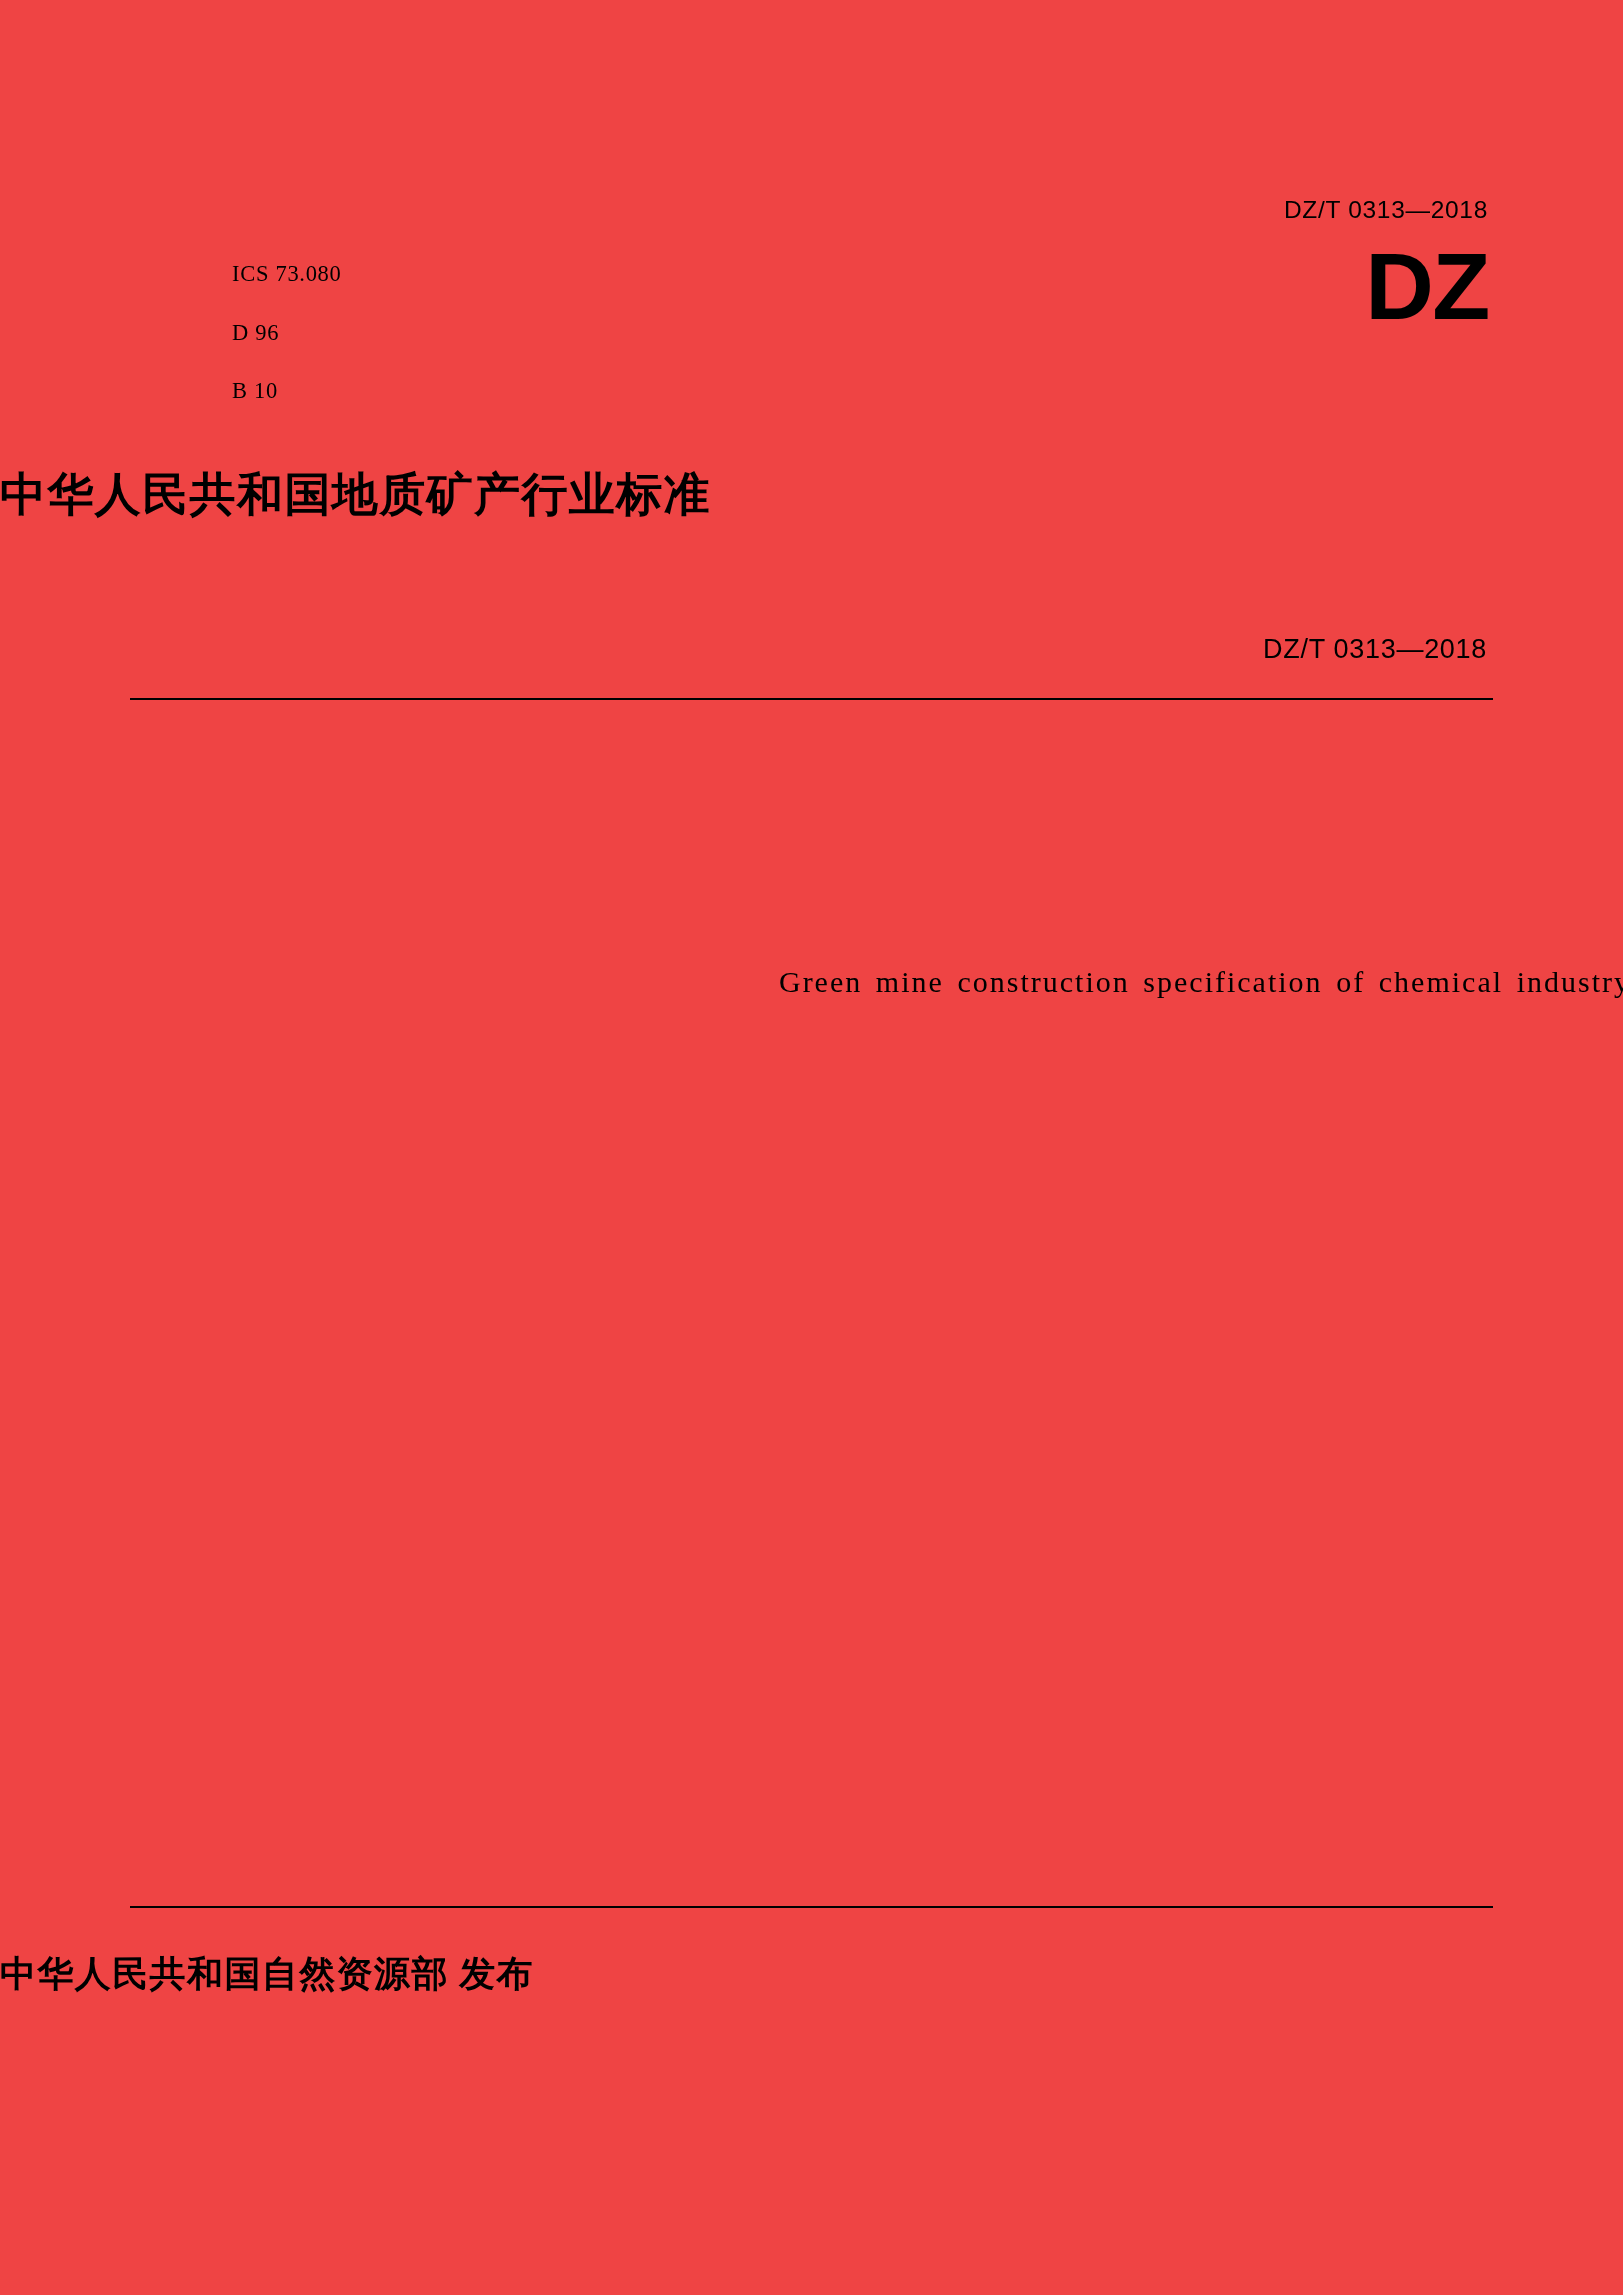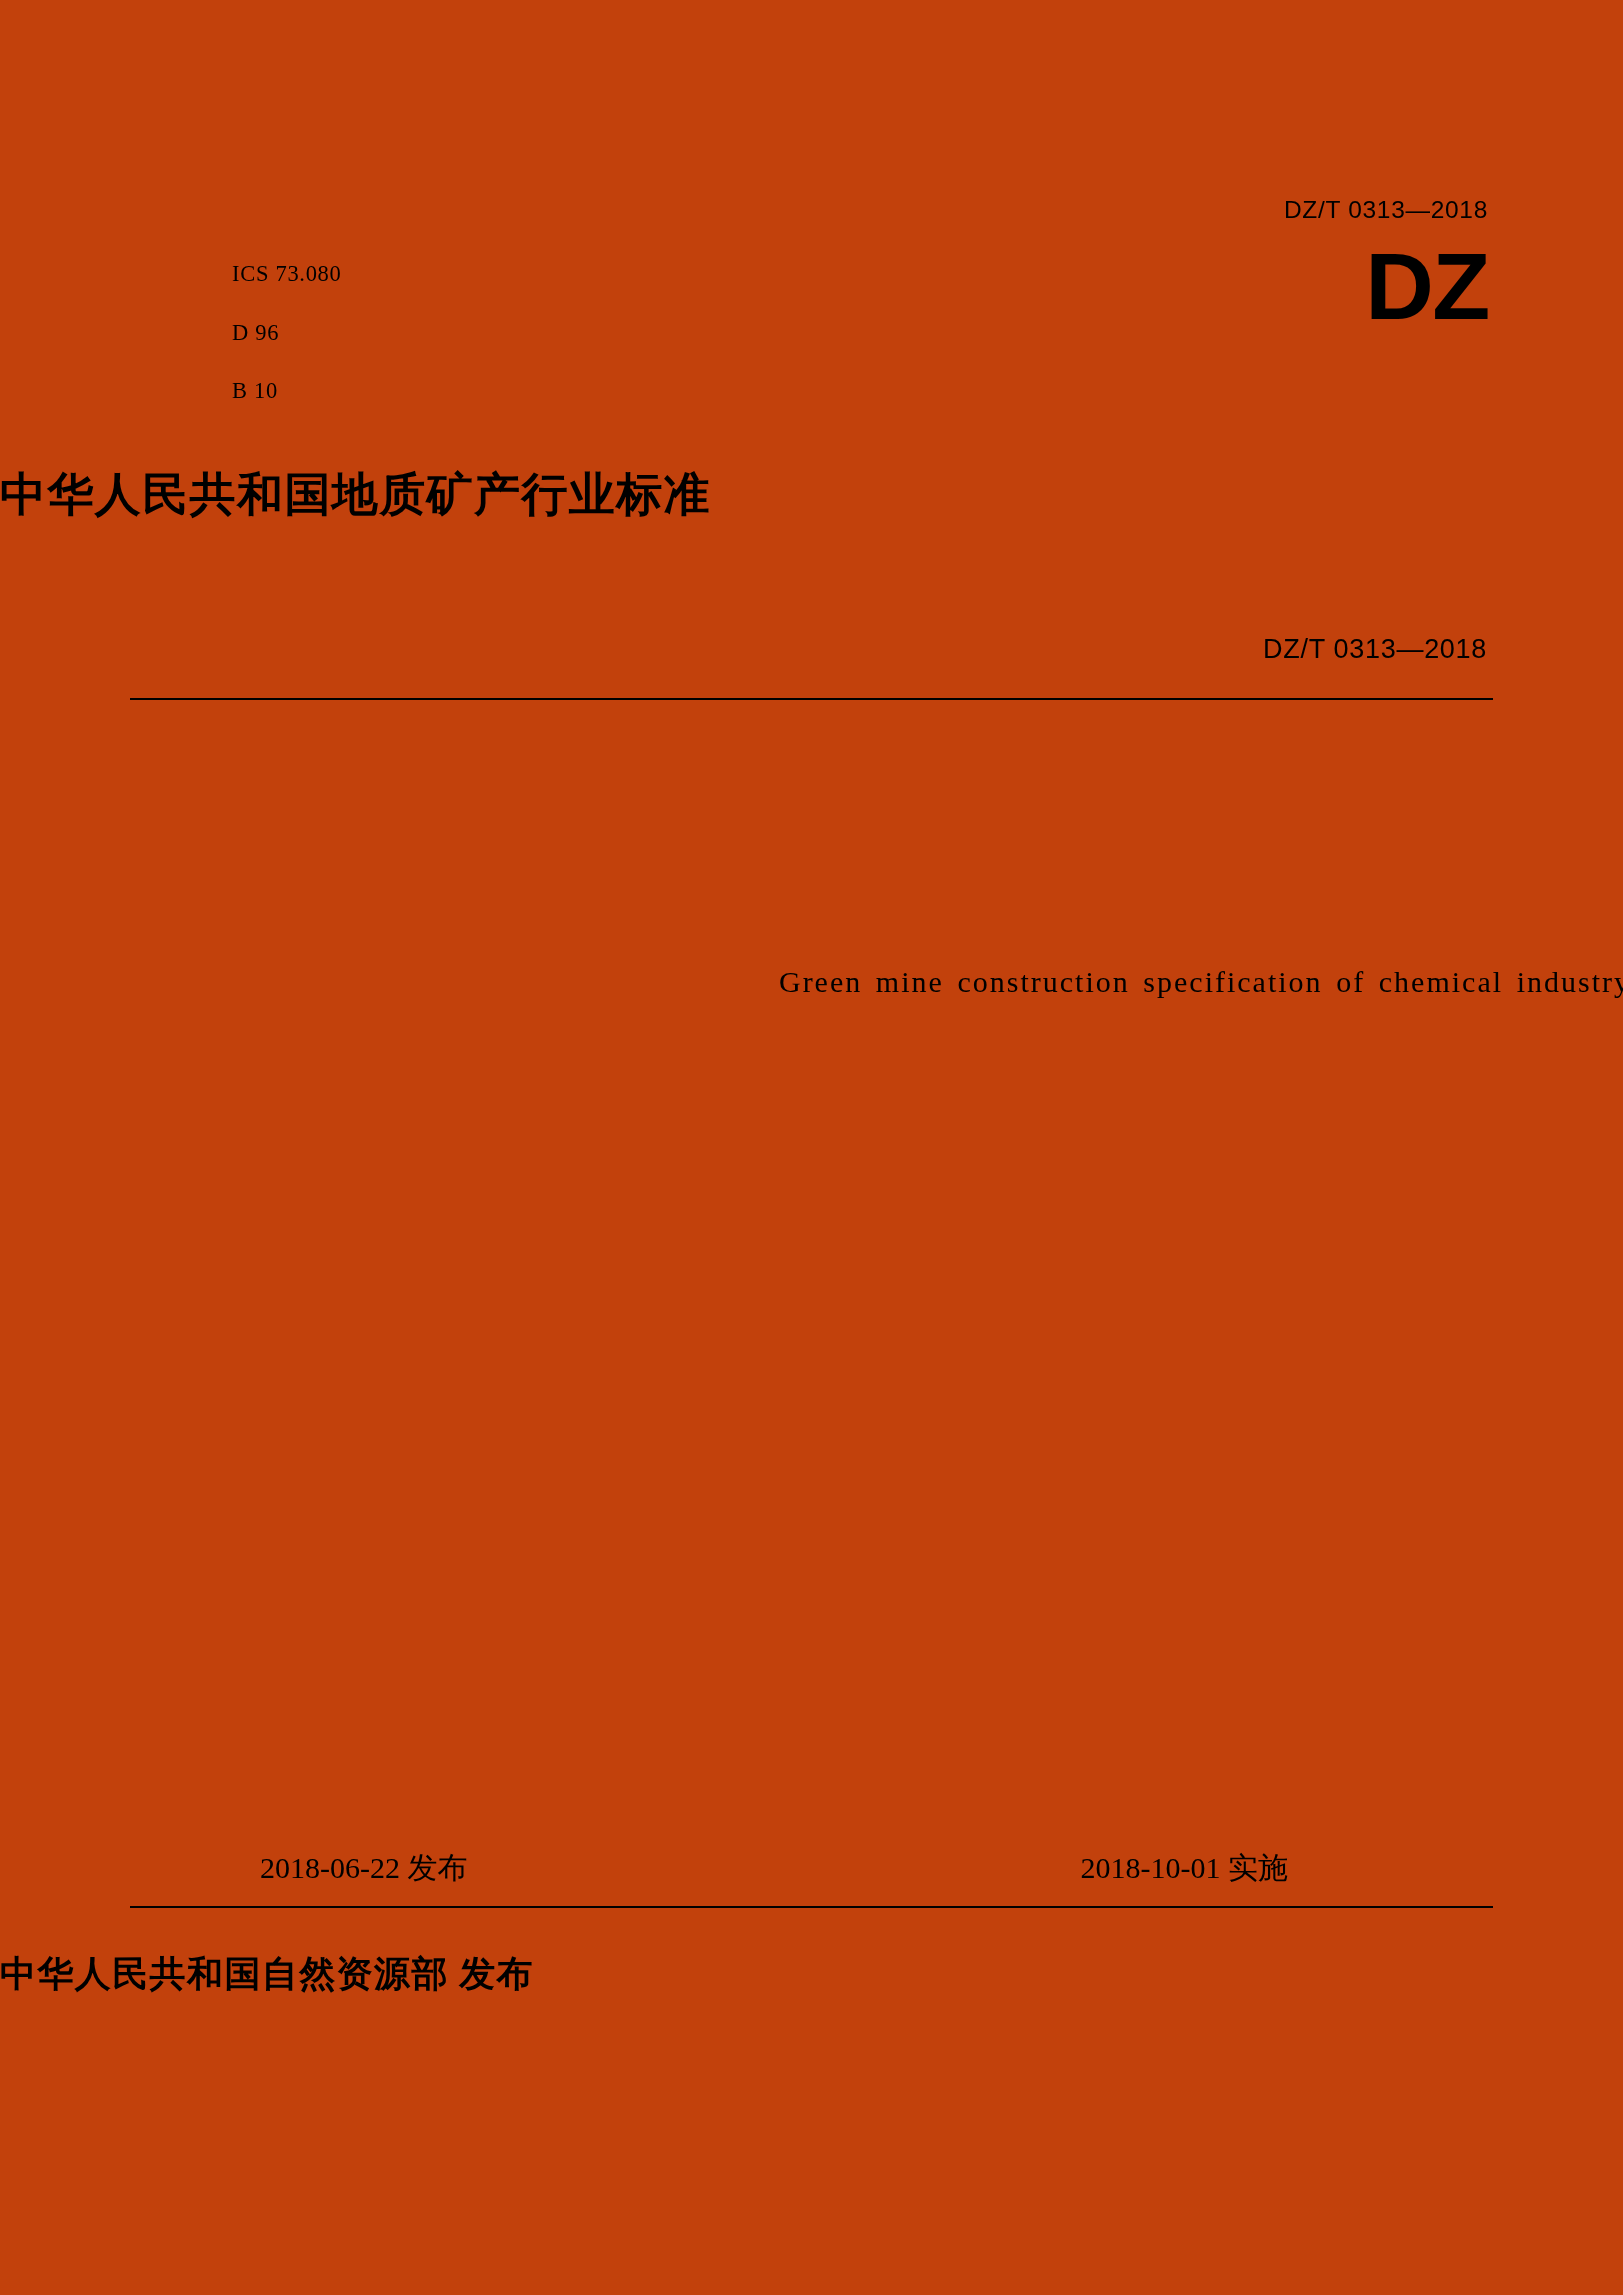--- a/index.html
+++ b/index.html
@@ -12,21 +12,21 @@
     height: 2295px;
     position: relative;
     font-family: "Liberation Serif", serif;
     color: #000000;
     overflow: hidden;
   }
 
   .page {
     position: absolute;
     inset: 0;
-    background: #c2410c;
+    background: #ef4444;
   }
 
   
   .std-no-top {
     position: absolute;
     top: 196px;
     right: 135px;
     font-family: "Liberation Sans", sans-serif;
     font-size: 24.5px;
     letter-spacing: 0.7px;
@@ -167,23 +167,19 @@
 
   <div class="main-heading">中华人民共和国地质矿产行业标准</div>
 
   <div class="std-no-second">DZ/T 0313—2018</div>
 
   <div class="rule-top"></div>
 
 
   <div class="title-en">Green mine construction specification of chemical industry</div>
 
-  <div class="dates">
-    <div class="date-item date-left">2018-06-22 发布</div>
-    <div class="date-item date-right">2018-10-01 实施</div>
-  </div>
 
   <div class="rule-bottom"></div>
 
   <div class="publisher">中华人民共和国自然资源部  发布</div>
 
 </div>
 
 
 </body></html>

